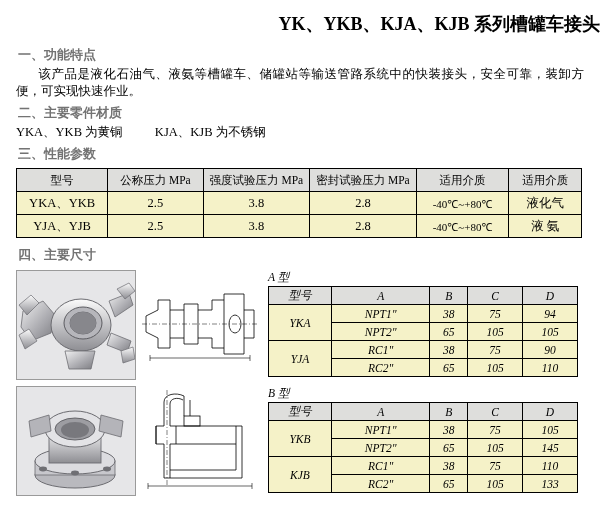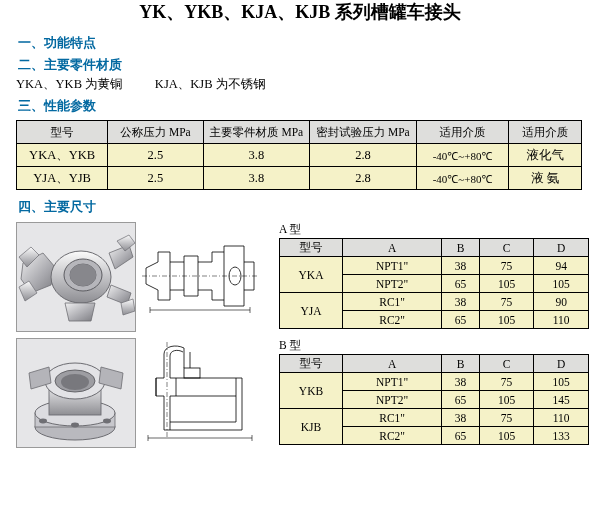--- a/index.html
+++ b/index.html
@@ -14,29 +14,30 @@
     color: #000000;
     position: relative;
     overflow: hidden;
   }
   .page {
     position: relative;
     width: 600px;
     height: 516px;
   }
   .title {
-    text-align: center;
+    text-align: right;
     font-size: 18px;
     font-weight: bold;
     letter-spacing: 0px;
+    padding-top: 12px;
     padding-bottom: 6px;
     font-family: "Liberation Serif", "DejaVu Serif", serif;
   }
   .section-head {
-    color: #0369a1;
+    color: #737373;
     font-weight: bold;
     font-size: 13px;
     margin: 4px 0 2px 18px;
   }
   .para {
     font-size: 12.5px;
     line-height: 17px;
     margin: 0 16px 0 16px;
     text-align: justify;
   }
@@ -100,22 +101,23 @@
     flex: 0 0 auto;
   }
   .drawing {
     width: 120px;
     height: 108px;
     margin-left: 4px;
     position: relative;
     flex: 0 0 auto;
   }
   .tbl-wrap {
-    margin-left: 19px;
+    margin-left: 8px;
     flex: 0 0 auto;
+    font-style: italic;
   }
   .tbl-label {
     font-size: 11.5px;
     margin-bottom: 1px;
   }
   table.dim {
     border-collapse: collapse;
     width: 310px;
     font-size: 11.5px;
   }
@@ -139,35 +141,36 @@
   svg { display:block; }
 </style>
 </head>
 <body>
 
 <div class="page">
 
   <div class="title">YK、YKB、KJA、KJB 系列槽罐车接头</div>
 
   <div class="section-head">一、功能特点</div>
+  <div class="para"><span class="indent"></span><span>该产品是液化石油气、液氨等槽罐车、储罐站等输送管路系统中的快装接头，安全可靠，装卸方便，可实现快速作业。</span></div>
 
   <div class="section-head">二、主要零件材质</div>
   <div class="mat-line">
     <span>YKA、YKB 为黄铜</span>
     <span class="gap"></span>
     <span>KJA、KJB 为不锈钢</span>
   </div>
 
   <div class="section-head">三、性能参数</div>
   <table class="perf">
     <thead>
       <tr>
         <td style="width:90px">型号</td>
         <td style="width:96px">公称压力 MPa</td>
-        <td style="width:108px">主要零件材质 MPa</td>
+        <td style="width:108px">强度试验压力 MPa</td>
         <td style="width:108px">密封试验压力 MPa</td>
         <td style="width:90px">适用介质</td>
         <td style="width:72px">适用介质</td>
       </tr>
     </thead>
     <tbody>
       <tr>
         <td class="ltr">YKA、YKB</td>
         <td>2.5</td>
         <td>3.8</td>

